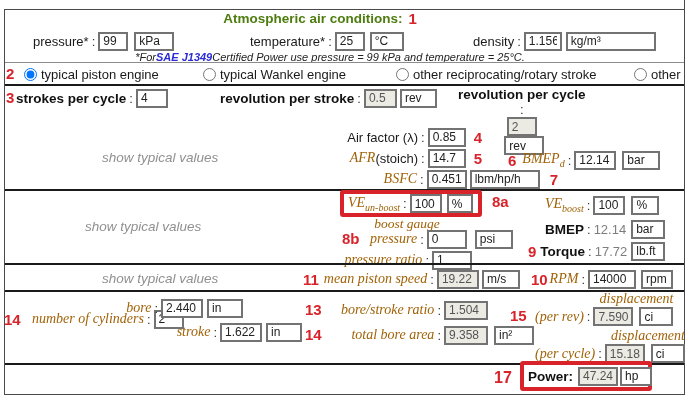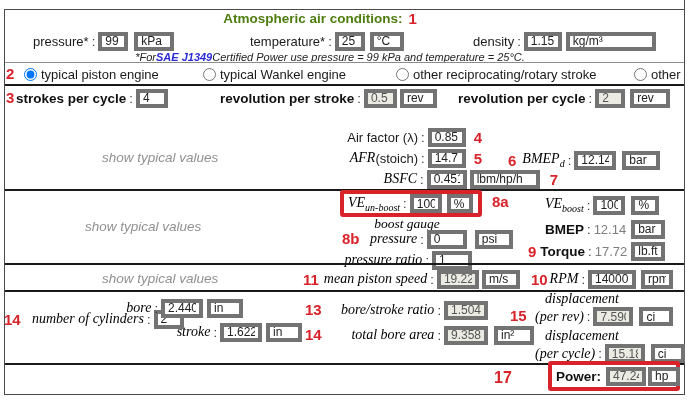--- a/index.html
+++ b/index.html
@@ -5,31 +5,31 @@
   * { box-sizing: border-box; }
   body { margin:0; background:#fff; font-family:"Liberation Sans", sans-serif; }
   .page { position:relative; width:691px; height:400px; background:#fff; overflow:hidden; }
   .mainbox { position:absolute; left:4px; top:9px; width:681px; height:386px; border:1px solid #4a4a4a; background:#fff; }
   .vart { position:absolute; left:684px; top:0; width:1px; height:10px; background:#4a4a4a; }
   .abs { position:absolute; display:flex; align-items:center; white-space:nowrap; }
   .blk { display:block; }
   .hr1 { position:absolute; left:5px; width:679px; height:1px; background:#8c8c8c; }
   .hr2 { position:absolute; left:5px; width:679px; height:2px; background:#1a1a1a; }
   .num { color:#d8232a; font-weight:bold; font-size:15px; line-height:15px; }
-  .mi  { font-family:"Liberation Serif", serif; font-style:italic; color:#000000; font-size:14px; }
+  .mi  { font-family:"Liberation Serif", serif; font-style:italic; color:#a16207; font-size:14px;text-align:right; }
   .mi sub, .mi .sub { font-size:10px; }
   .lbl { font-size:13px; color:#1a1a1a; }
   .bld { font-size:13.5px; font-weight:bold; color:#111; }
   .sep { font-size:13px; color:#333; margin:0 3px; }
   .stv { color:#909090; font-style:italic; font-size:13.5px; }
   .grylbl { color:#9a9a9a; font-size:13.5px; }
   .plain { color:#7d7d7d; font-size:13px; }
   .note { font-style:italic; font-size:11px; color:#222; }
   .note .lnk { color:#2b2bd5; font-weight:bold; }
-  input.bx { height:19px; border:4px solid #737373; background:#fff; color:#222;
+  input.bx { height:19px; border:2px solid #737373; background:#fff; color:#222;
              font-size:12px; font-family:"Liberation Sans", sans-serif; padding:1px 3px; }
   input.ro { background:#ebebe4; color:#555; }
   .redbox { position:absolute; border:4px solid #d8232a; border-radius:3px; display:flex; align-items:center; padding-left:4px; background:transparent; }
   .ctr { justify-content:center; }
   .fend { justify-content:flex-end; }
   sup { font-size:9px; }
   input[type=radio], input[type=checkbox] { margin:0 4px 0 0; }
   .title { font-size:13.5px; font-weight:bold; color:#4d7c0f; }
 </style>
 </head>
@@ -98,21 +98,21 @@
     <span class="bld">strokes per cycle</span>
     <span class="sep">:</span>
     <input class="bx" style="width: 32px;" value="4">
   </div>
   <div class="abs" style="left:220px;top:87px;height:22px;">
     <span class="bld">revolution per stroke</span>
     <span class="sep">:</span>
     <input class="bx ro" style="width: 33px;" value="0.5">
     <input class="bx" style="width: 37px; margin-left: 3px;" value="rev">
   </div>
-  <div class="abs" style="left:458px;top:87px;height:22px;">
+  <div class="abs" style="left:458px;top:87px;height:22px;flex-direction:column;">
     <span class="bld">revolution per cycle</span>
     <span class="sep">:</span>
     <input class="bx ro" style="width: 30px;" value="2">
     <input class="bx" style="width: 40px; margin-left: 5px;" value="rev">
   </div>
 
 
   <div class="abs fend" style="left:0;top:126px;width:482px;height:22px;">
     <span class="lbl">Air factor (λ)</span>
     <span class="sep">:</span>
@@ -266,18 +266,18 @@
       <span class="sep">:</span>
       <input class="bx ro" style="width: 40px;" value="15.18">
       <input class="bx" style="width: 34px; margin-left: 6px;" value="ci">
     </span>
   </div>
 
   <div class="hr2" style="top:363px;"></div>
 
 
   <span class="num abs" style="left:494px;top:370px;font-size:16px;">17</span>
-  <div class="redbox" style="left:548px;top:361px;width:132px;height:30px;">
+  <div class="redbox" style="left:520px;top:361px;width:132px;height:30px;">
     <span class="bld">Power:</span>
     <input class="bx ro" style="width: 40px; margin-left: 5px;" value="47.24">
     <input class="bx" style="width: 32px; margin-left: 2px;" value="hp">
   </div>
 </div>
 
 </body></html>

